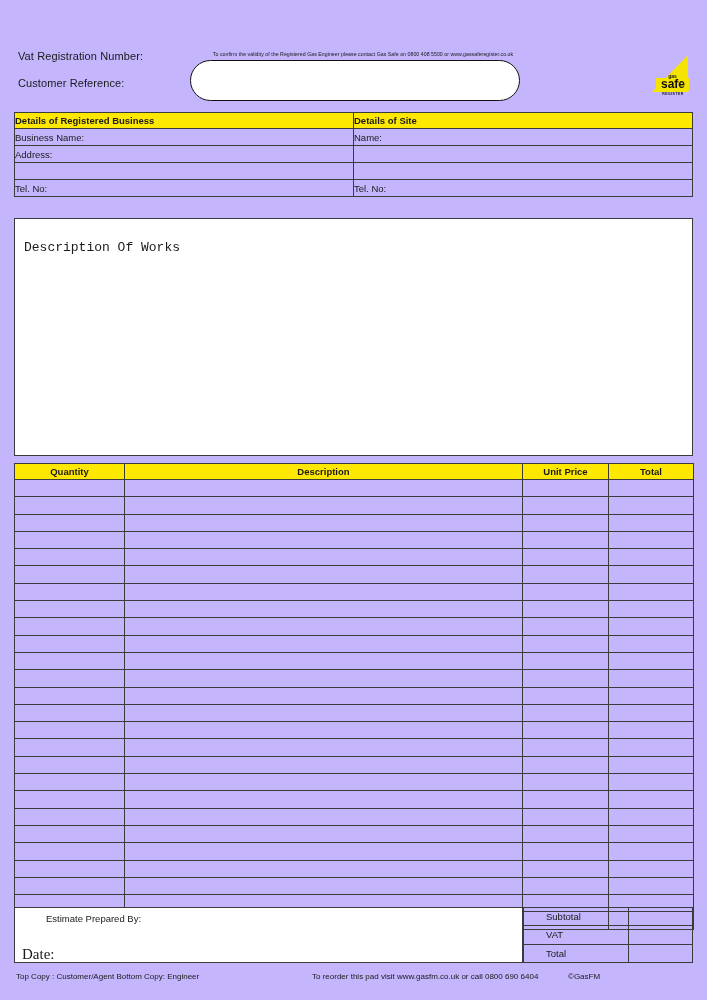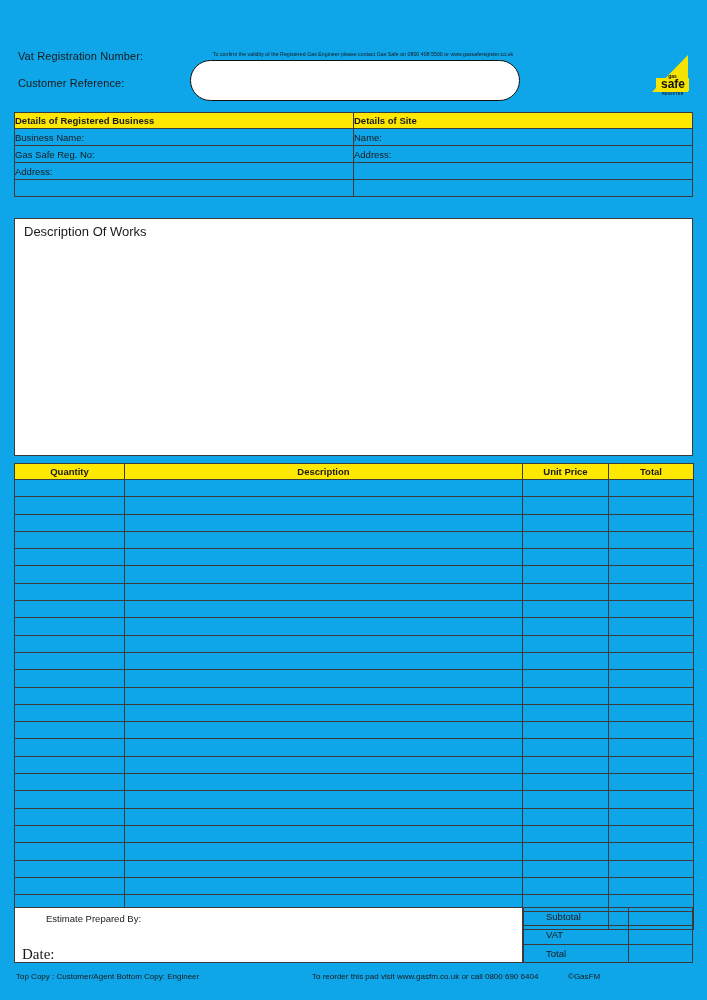--- a/index.html
+++ b/index.html
@@ -12,21 +12,21 @@
     height: 1000px;
     font-family: "Liberation Sans", sans-serif;
     color: #1a1a1a;
     -webkit-font-smoothing: antialiased;
   }
 
   .page {
     position: relative;
     width: 707px;
     height: 1000px;
-    background: #0ea5e9;
+    background: #c4b5fd;
     box-sizing: border-box;
     overflow: hidden;
   }
 
   
   .top-zone {
     position: absolute;
     left: 0; top: 0;
     width: 707px;
     height: 110px;
@@ -128,23 +128,24 @@
     position: absolute;
     left: 14px; top: 218px;
     width: 679px;
     height: 238px;
     border: 1.4px solid #3b3b3b;
     box-sizing: border-box;
     background: #fff;
   }
   .dow-title {
     position: absolute;
-    left: 24px; top: 224px;
+    left: 24px; top: 240px;
     font-size: 13px;
     color: #1a1a1a;
+    font-family: Liberation Mono, monospace;
   }
 
   
   .items {
     position: absolute;
     left: 14px; top: 463px;
     width: 679px;
   }
   .items td, .items th {
     height: 16.3px;
@@ -231,30 +232,30 @@
       <tbody>
           <tr class="hdr">
         <td class="yellow cellpad" style="width:50%;">Details of Registered Business</td>
         <td class="yellow cellpad" style="width:50%;">Details of Site</td>
       </tr>
       <tr>
         <td class="cellpad">Business Name:</td>
         <td class="cellpad">Name:</td>
       </tr>
       <tr>
-        <td class="cellpad">Gas Safe Reg. No:</td>
-        <td class="cellpad">Address:</td>
-      </tr>
-      <tr>
         <td class="cellpad">Address:</td>
         <td class="cellpad"></td>
       </tr>
       <tr>
         <td class="cellpad"></td>
         <td class="cellpad"></td>
+      </tr>
+      <tr>
+        <td class="cellpad">Tel. No:</td>
+        <td class="cellpad">Tel. No:</td>
       </tr>
     </tbody>
       </table>
   </div>
 
   <div class="dow"></div>
   <div class="dow-title">Description Of Works</div>
 
   <div class="items">
     <table class="tbl">

